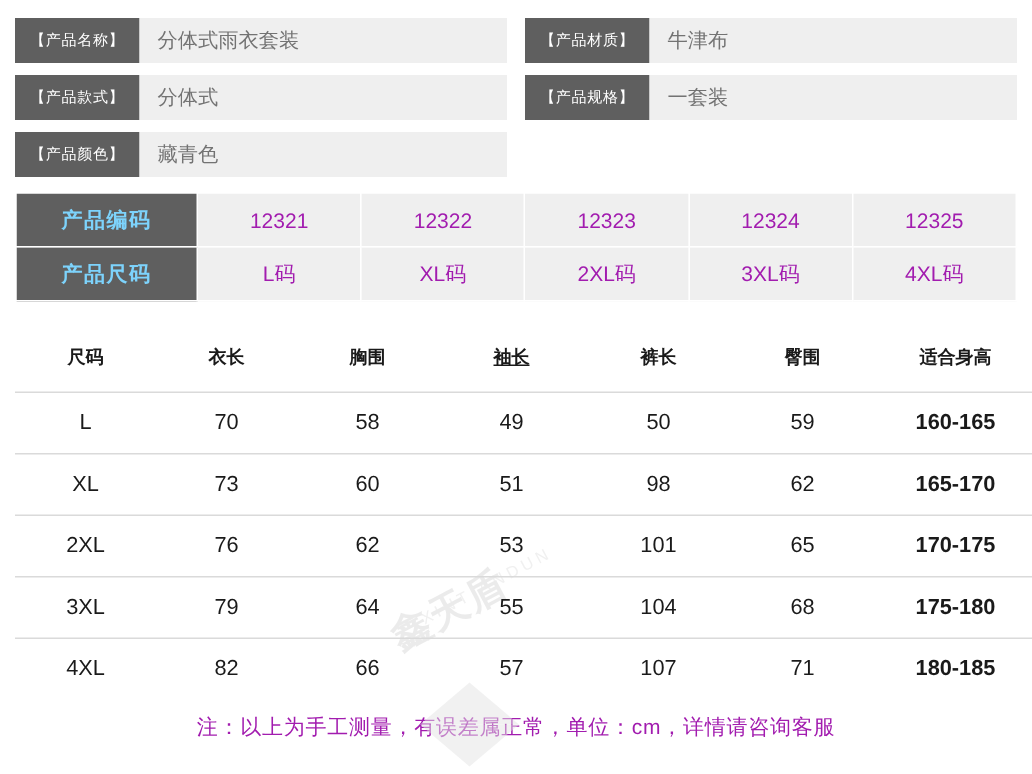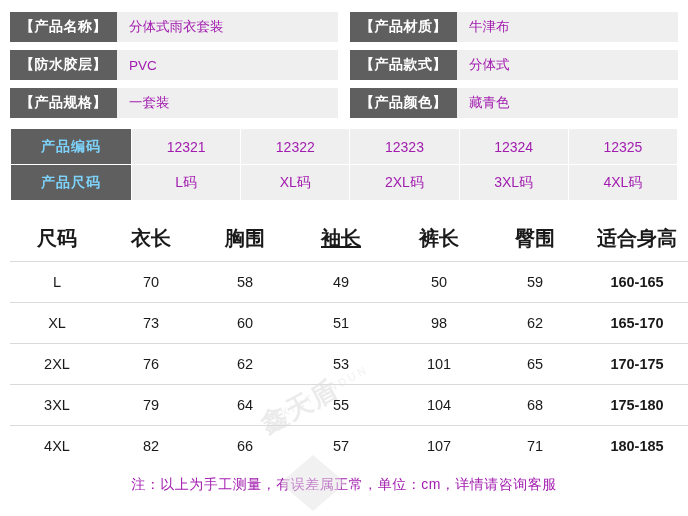--- a/index.html
+++ b/index.html
@@ -31,32 +31,32 @@
   }
   .spec-cell {
     display: flex;
     align-items: stretch;
     height: 30px;
     background: #efefef;
   }
   .spec-key {
     background: #5f5f5f;
     color: #ffffff;
-    font-size: 14px;
-    font-weight: bold;
+    font-size: 10px;
+    font-weight: normal;
     display: flex;
     align-items: center;
     padding: 0 10px;
     white-space: nowrap;
     letter-spacing: 0.5px;
   }
   .spec-val {
     flex: 1;
     background: #efefef;
-    color: #a21caf;
+    color: #737373;
     font-size: 13.5px;
     display: flex;
     align-items: center;
     padding: 0 12px;
     white-space: nowrap;
   }
 
   
   .code-table {
     margin-top: 10px;
@@ -98,21 +98,21 @@
   }
   .size-table th, .size-table td {
     text-align: center;
     vertical-align: middle;
     height: 38px;
     font-size: 14.5px;
     color: #1a1a1a;
     font-weight: normal;
   }
   .size-table th {
-    font-size: 20px;
+    font-size: 12px;
     font-weight: bold;
     height: 44px;
   }
   .size-table tr.data td {
     border-top: 1px solid #dadada;
   }
   .size-table th:last-child,
   .size-table td.last {
     font-weight: bold;
   }
@@ -202,24 +202,20 @@
 <div class="page">
 
   <div class="spec-grid">
     <div class="spec-cell">
       <div class="spec-key">【产品名称】</div>
       <div class="spec-val">分体式雨衣套装</div>
     </div>
     <div class="spec-cell">
       <div class="spec-key">【产品材质】</div>
       <div class="spec-val">牛津布</div>
-    </div>
-    <div class="spec-cell">
-      <div class="spec-key">【防水胶层】</div>
-      <div class="spec-val">PVC</div>
     </div>
     <div class="spec-cell">
       <div class="spec-key">【产品款式】</div>
       <div class="spec-val">分体式</div>
     </div>
     <div class="spec-cell">
       <div class="spec-key">【产品规格】</div>
       <div class="spec-val">一套装</div>
     </div>
     <div class="spec-cell">

